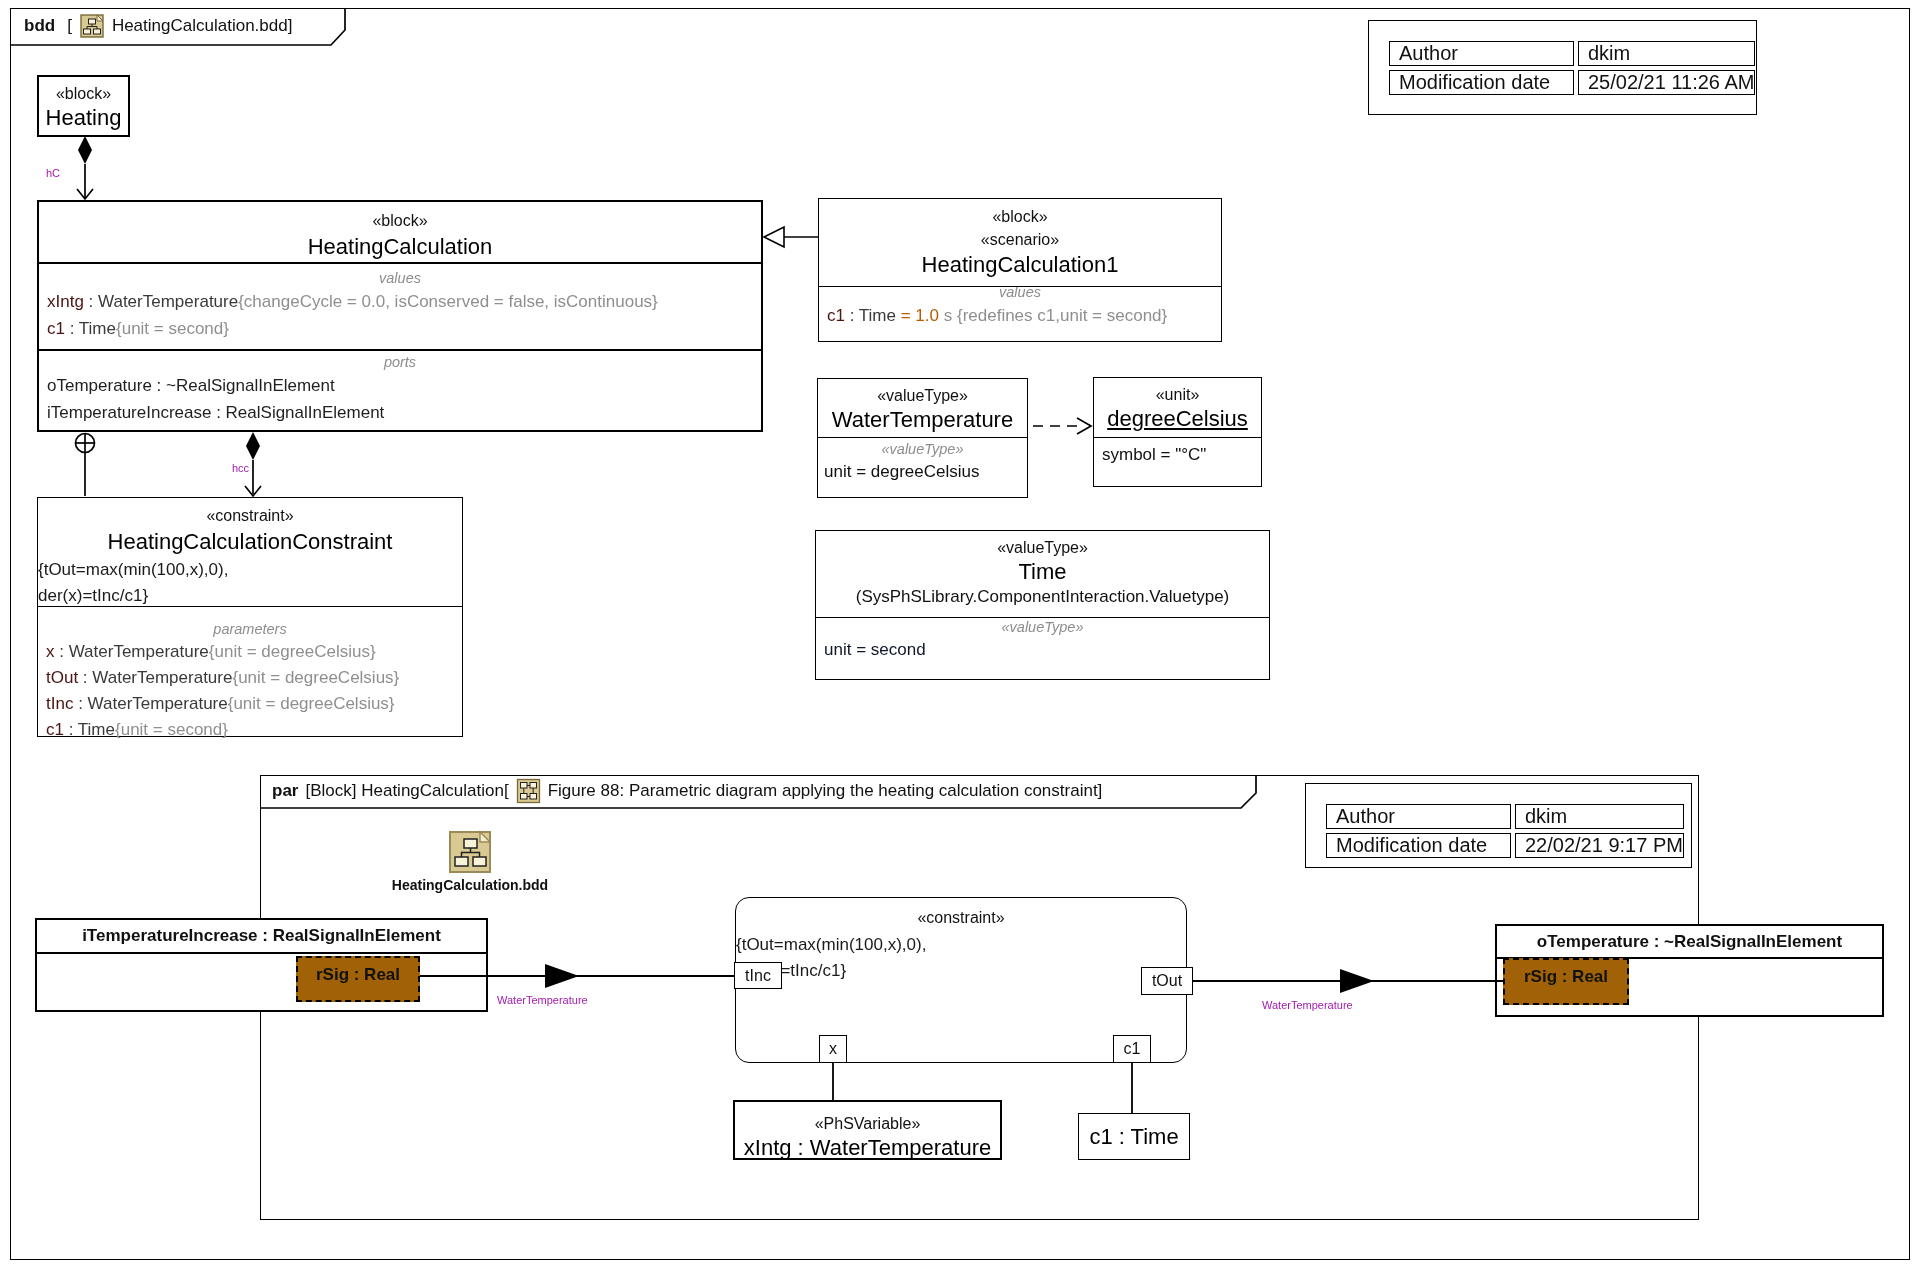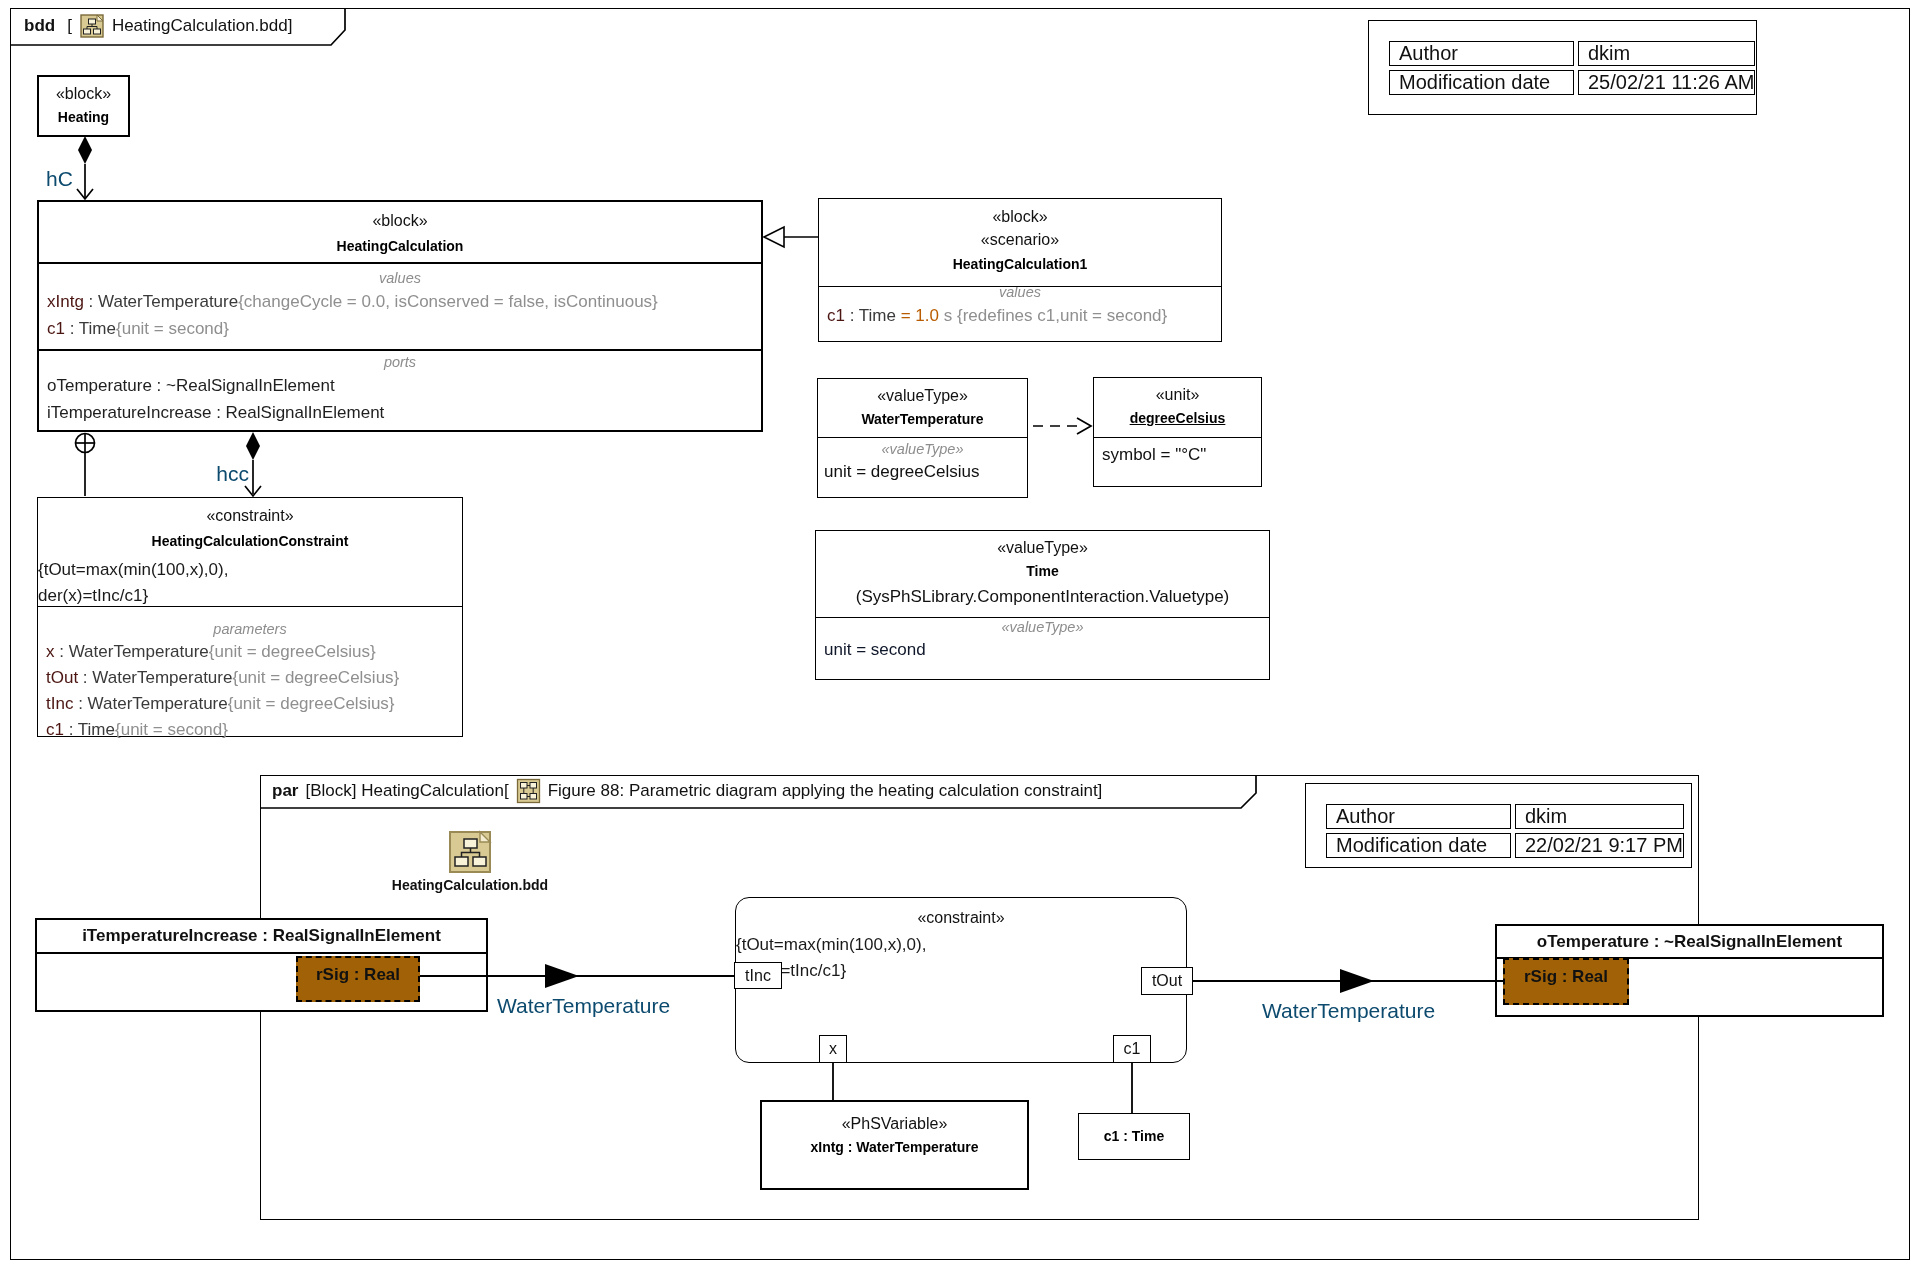--- a/index.html
+++ b/index.html
@@ -4,31 +4,31 @@
 <style>
   html,body{margin:0;padding:0;background:#fff;}
   body{width:1920px;height:1270px;position:relative;font-family:"Liberation Sans",sans-serif;color:#111;overflow:hidden;}
   .abs{position:absolute;}
   .frame{position:absolute;border:1.7px solid #000;background:transparent;z-index:5;}
   .tab{position:absolute;z-index:6;display:flex;align-items:center;font-size:17px;white-space:nowrap;}
   .box{position:absolute;background:#fff;border:1.6px solid #000;z-index:10;box-sizing:border-box;}
   .thick{border-width:2.4px;}
   .med{border-width:2px;}
   .stereo{font-size:16px;text-align:center;color:#111;line-height:23px;}
-  .bname{font-size:14px;font-weight:bold;text-align:center;color:#000;line-height:25px;}
+  .bname{font-size:22px;font-weight:normal;text-align:center;color:#000;line-height:25px;}
   .complabel{font-style:italic;font-size:14.5px;color:#8d8d8d;text-align:center;line-height:19px;}
   .attr{font-size:17px;line-height:27px;padding-left:8px;white-space:nowrap;color:#3a3a3a;}
   .nm{color:#4b1512;}
   .br{color:#8f8f8f;}
   .orange{color:#b95c00;}
   .sepline{position:absolute;left:0;right:0;border-top:1.6px solid #000;}
   .exprline{font-size:17px;line-height:26px;color:#1a1a1a;text-align:left;white-space:nowrap;}
   .portrect{position:absolute;background:#fff;border:1.6px solid #000;z-index:25;box-sizing:border-box;
             font-size:16px;font-weight:normal;display:flex;align-items:center;justify-content:center;}
-  .connlabel{position:absolute;z-index:40;font-size:21px;white-space:nowrap;color:#0c4a6e;}
+  .connlabel{position:absolute;z-index:40;font-size:11px;white-space:nowrap;color:#a21caf;}
   .dashedbox{position:absolute;border:2px dashed #000;background:#a16207;z-index:15;box-sizing:border-box;
              font-size:17px;font-weight:bold;text-align:center;}
   .authtable{position:absolute;border:1.7px solid #000;background:#fff;z-index:12;padding:20px;box-sizing:border-box;
              display:grid;grid-template-columns:185px 1fr;gap:4px;}
   .authcell{border:1.7px solid #000;font-size:20px;display:flex;align-items:center;padding-left:9px;white-space:nowrap;}
   svg.layer{position:absolute;left:0;top:0;z-index:30;pointer-events:none;}
   .hdrbold{font-size:17px;font-weight:bold;text-align:center;}
   .u{text-decoration:underline;}
 </style>
 </head>
@@ -190,21 +190,21 @@
 
 <div class="box med" style="left:1495px;top:924px;width:389px;height:93px;">
   <div class="hdrbold" style="line-height:31px;">oTemperature : ~RealSignalInElement</div>
   <div class="sepline" style="top:31px;border-top-width:2px;"></div>
 </div>
 <div class="dashedbox" style="left:1503px;top:958px;width:126px;height:47px;">
   <div style="margin-top:7px;">rSig : Real</div>
 </div>
 <div class="connlabel" style="left:1262px;top:999px;">WaterTemperature</div>
 
-<div class="box med" style="left:760px;top:1100px;width:269px;height:90px;">
+<div class="box med" style="left:733px;top:1100px;width:269px;height:60px;">
   <div class="stereo" style="margin-top:10px;">«PhSVariable»</div>
   <div class="bname">xIntg : WaterTemperature</div>
 </div>
 <div class="box" style="left:1078px;top:1113px;width:112px;height:47px;border-width:1.7px;">
   <div class="bname" style="margin-top:10px;">c1 : Time</div>
 </div>
 
 <svg class="layer" width="1920" height="1270" viewBox="0 0 1920 1270">
 
   <g>

